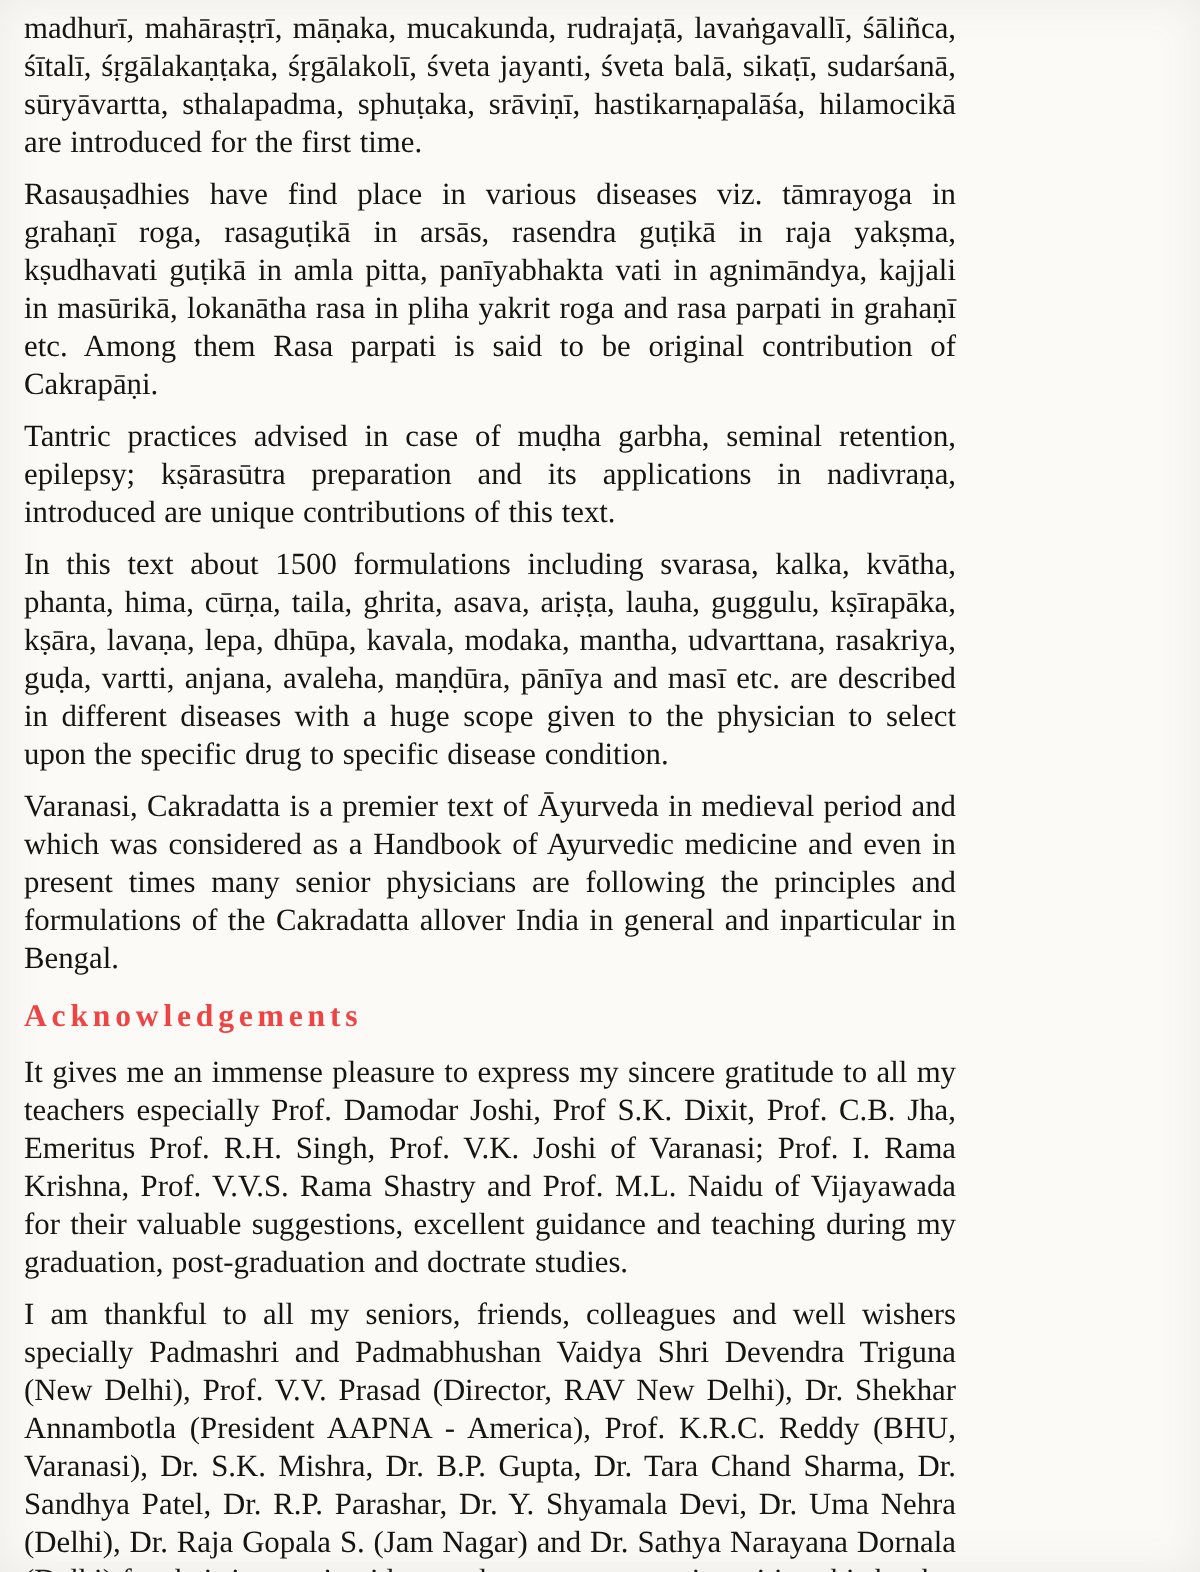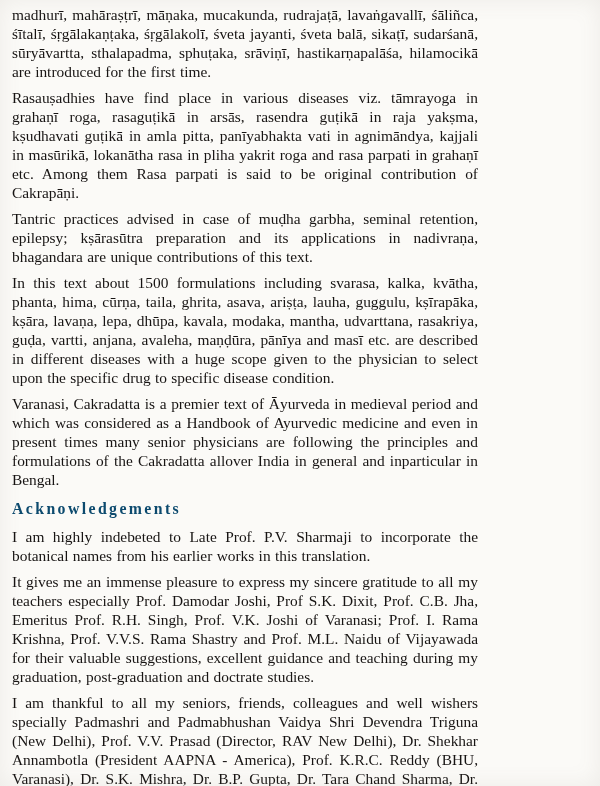--- a/index.html
+++ b/index.html
@@ -27,49 +27,48 @@
   .page p {
     margin: 0 0 7px 0;
     word-spacing: 0.5px;
   }
   .page h2 {
     margin: 10px 0 9px 0;
     font-size: 15.8px;
     font-weight: bold;
     letter-spacing: 2.4px;
     text-align: left;
-    color: #0c4a6e;
+    color: #ef4444;
   }
   
   .scan-edge {
     position: fixed;
     left: 0; top: 0;
     width: 600px; height: 786px;
     pointer-events: none;
     box-shadow: inset 0 0 22px rgba(120,110,95,0.10);
   }
 </style>
 </head>
 <body>
 
 <div class="page">
 
   <p>madhurī, mahāraṣṭrī, māṇaka, mucakunda, rudrajaṭā, lavaṅgavallī, śāliñca, śītalī, śṛgālakaṇṭaka, śṛgālakolī, śveta jayanti, śveta balā, sikaṭī, sudarśanā, sūryāvartta, sthalapadma, sphuṭaka, srāviṇī, hastikarṇapalāśa, hilamocikā are introduced for the first time.</p>
 
   <p>Rasauṣadhies have find place in various diseases viz. tāmrayoga in grahaṇī roga, rasaguṭikā in arsās, rasendra guṭikā in raja yakṣma, kṣudhavati guṭikā in amla pitta, panīyabhakta vati in agnimāndya, kajjali in masūrikā, lokanātha rasa in pliha yakrit roga and rasa parpati in grahaṇī etc. Among them Rasa parpati is said to be original contribution of Cakrapāṇi.</p>
 
-  <p>Tantric practices advised in case of muḍha garbha, seminal retention, epilepsy; kṣārasūtra preparation and its applications in nadivraṇa, bhagandara are unique contributions of this text.</p>
+  <p>Tantric practices advised in case of muḍha garbha, seminal retention, epilepsy; kṣārasūtra preparation and its applications in nadivraṇa, introduced are unique contributions of this text.</p>
 
   <p>In this text about 1500 formulations including svarasa, kalka, kvātha, phanta, hima, cūrṇa, taila, ghrita, asava, ariṣṭa, lauha, guggulu, kṣīrapāka, kṣāra, lavaṇa, lepa, dhūpa, kavala, modaka, mantha, udvarttana, rasakriya, guḍa, vartti, anjana, avaleha, maṇḍūra, pānīya and masī etc. are described in different diseases with a huge scope given to the physician to select upon the specific drug to specific disease condition.</p>
 
   <p>Varanasi, Cakradatta is a premier text of Āyurveda in medieval period and which was considered as a Handbook of Ayurvedic medicine and even in present times many senior physicians are following the principles and formulations of the Cakradatta allover India in general and inparticular in Bengal.</p>
 
   <h2>Acknowledgements</h2>
 
-  <p>I am highly indebeted to Late Prof. P.V. Sharmaji to incorporate the botanical names from his earlier works in this translation.</p>
 
   <p>It gives me an immense pleasure to express my sincere gratitude to all my teachers especially Prof. Damodar Joshi, Prof S.K. Dixit, Prof. C.B. Jha, Emeritus Prof. R.H. Singh, Prof. V.K. Joshi of Varanasi; Prof. I. Rama Krishna, Prof. V.V.S. Rama Shastry and Prof. M.L. Naidu of Vijayawada for their valuable suggestions, excellent guidance and teaching during my graduation, post-graduation and doctrate studies.</p>
 
   <p>I am thankful to all my seniors, friends, colleagues and well wishers specially Padmashri and Padmabhushan Vaidya Shri Devendra Triguna (New Delhi), Prof. V.V. Prasad (Director, RAV New Delhi), Dr. Shekhar Annambotla (President AAPNA - America), Prof. K.R.C. Reddy (BHU, Varanasi), Dr. S.K. Mishra, Dr. B.P. Gupta, Dr. Tara Chand Sharma, Dr. Sandhya Patel, Dr. R.P. Parashar, Dr. Y. Shyamala Devi, Dr. Uma Nehra (Delhi), Dr. Raja Gopala S. (Jam Nagar) and Dr. Sathya Narayana Dornala (Delhi) for their innovative ideas and encouragement in writing this book.</p>
 
 </div>
 
 <div class="scan-edge"></div>
 
 </body></html>

